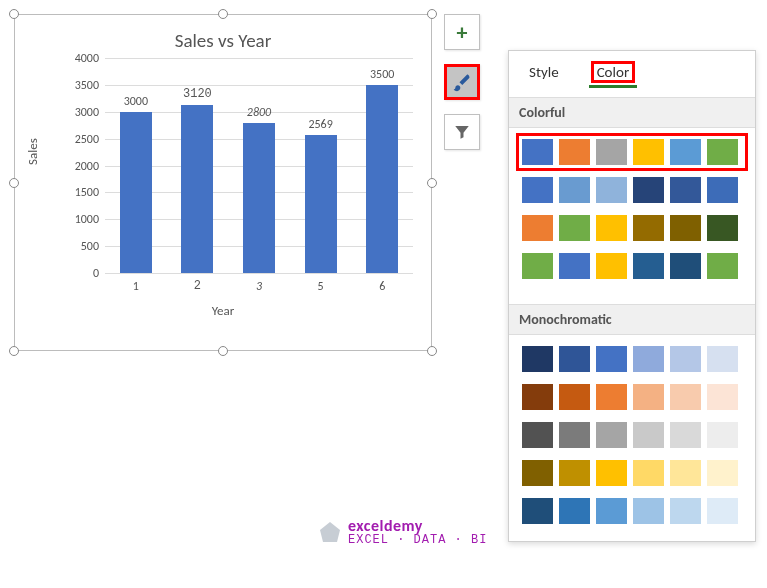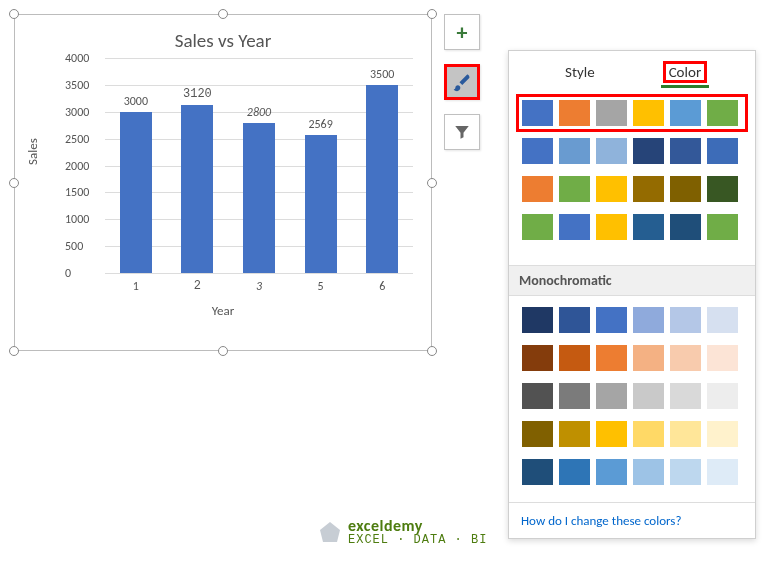--- a/index.html
+++ b/index.html
@@ -60,21 +60,21 @@
   }
   .gline {
     position: absolute;
     left: 0; right: 0;
     border-top: 1px solid #dcdcdc;
   }
   .ytick {
     position: absolute;
     left: -5px;
     width: 34px;
-    text-align: left;
+    text-align: right;
     color: #555;
     font-size: 12px;
     transform: translateY(-50%);
   }
   .bars {
     position: absolute;
     left: 35px; right: 0; bottom: 0; top: 0;
     display: flex;
     align-items: flex-end;
     justify-content: space-around;
@@ -130,21 +130,21 @@
     background: #fff;
     box-shadow: 0 2px 6px rgba(0,0,0,0.15);
   }
   .tabs {
     display: flex;
     gap: 20px;
     padding: 10px 14px 4px;
     font-size: 15px;
     color: #333;
   }
-  .tab { padding: 2px 6px 4px; cursor: pointer; position: relative; margin-left: 36px; }
+  .tab { padding: 2px 6px 4px; cursor: pointer; position: relative; }
   .tab.active { font-weight: 400; }
   .tab.active::after {
     content: "";
     position: absolute;
     left: 4px; right: 4px; bottom: -3px;
     height: 3px; background: #2b7d2b;
   }
   .section-hdr {
     background: #f0f0f0;
     color: #555;
@@ -176,21 +176,21 @@
     color: #0066cc;
   }
 
   .brand {
     position: absolute;
     left: 320px;
     bottom: 42px;
     display: flex;
     align-items: center;
     gap: 8px;
-    color: #4d7c0f;
+    color: #a21caf;
   }
   .brand .logo {
     width: 20px; height: 20px;
     background: #c7cdd4;
     clip-path: polygon(50% 0, 100% 40%, 85% 100%, 15% 100%, 0 40%);
     position: relative;
   }
   .brand .txt { display: flex; flex-direction: column; line-height: 1; }
   .brand .b1 { font-size: 16px; font-weight: 600; letter-spacing: 0.5px; }
   .brand .b2 { font-size: 12px; letter-spacing: 1px; font-family: Liberation Mono, monospace; }
@@ -273,20 +273,21 @@
   </div>
 </div>
 
 <div class="color-panel">
   <div class="tabs">
     <div class="tab">Style</div>
     <div class="tab active">
       <span class="highlight-red" style="padding:2px 6px">Color</span>
     </div>
   </div>
+  <div class="section-hdr">Colorful</div>
   <div class="palette" id="pal-colorful">
       <div class="prow highlight">
         <div class="swatch" style="background: rgb(68, 114, 196);"></div>
         <div class="swatch" style="background: rgb(237, 125, 49);"></div>
         <div class="swatch" style="background: rgb(165, 165, 165);"></div>
         <div class="swatch" style="background: rgb(255, 192, 0);"></div>
         <div class="swatch" style="background: rgb(91, 155, 213);"></div>
         <div class="swatch" style="background: rgb(112, 173, 71);"></div>
       </div>
       <div class="prow">
@@ -350,21 +351,20 @@
       </div>
       <div class="prow">
         <div class="swatch" style="background: rgb(31, 78, 121);"></div>
         <div class="swatch" style="background: rgb(46, 117, 182);"></div>
         <div class="swatch" style="background: rgb(91, 155, 213);"></div>
         <div class="swatch" style="background: rgb(157, 195, 230);"></div>
         <div class="swatch" style="background: rgb(189, 215, 238);"></div>
         <div class="swatch" style="background: rgb(222, 235, 247);"></div>
       </div>
     </div>
-  <div class="panel-footer">How do I change these colors?</div>
 </div>
 
 <div class="brand">
   <div class="logo"></div>
   <div class="txt">
     <div class="b1">exceldemy</div>
     <div class="b2">EXCEL · DATA · BI</div>
   </div>
 </div>
 

